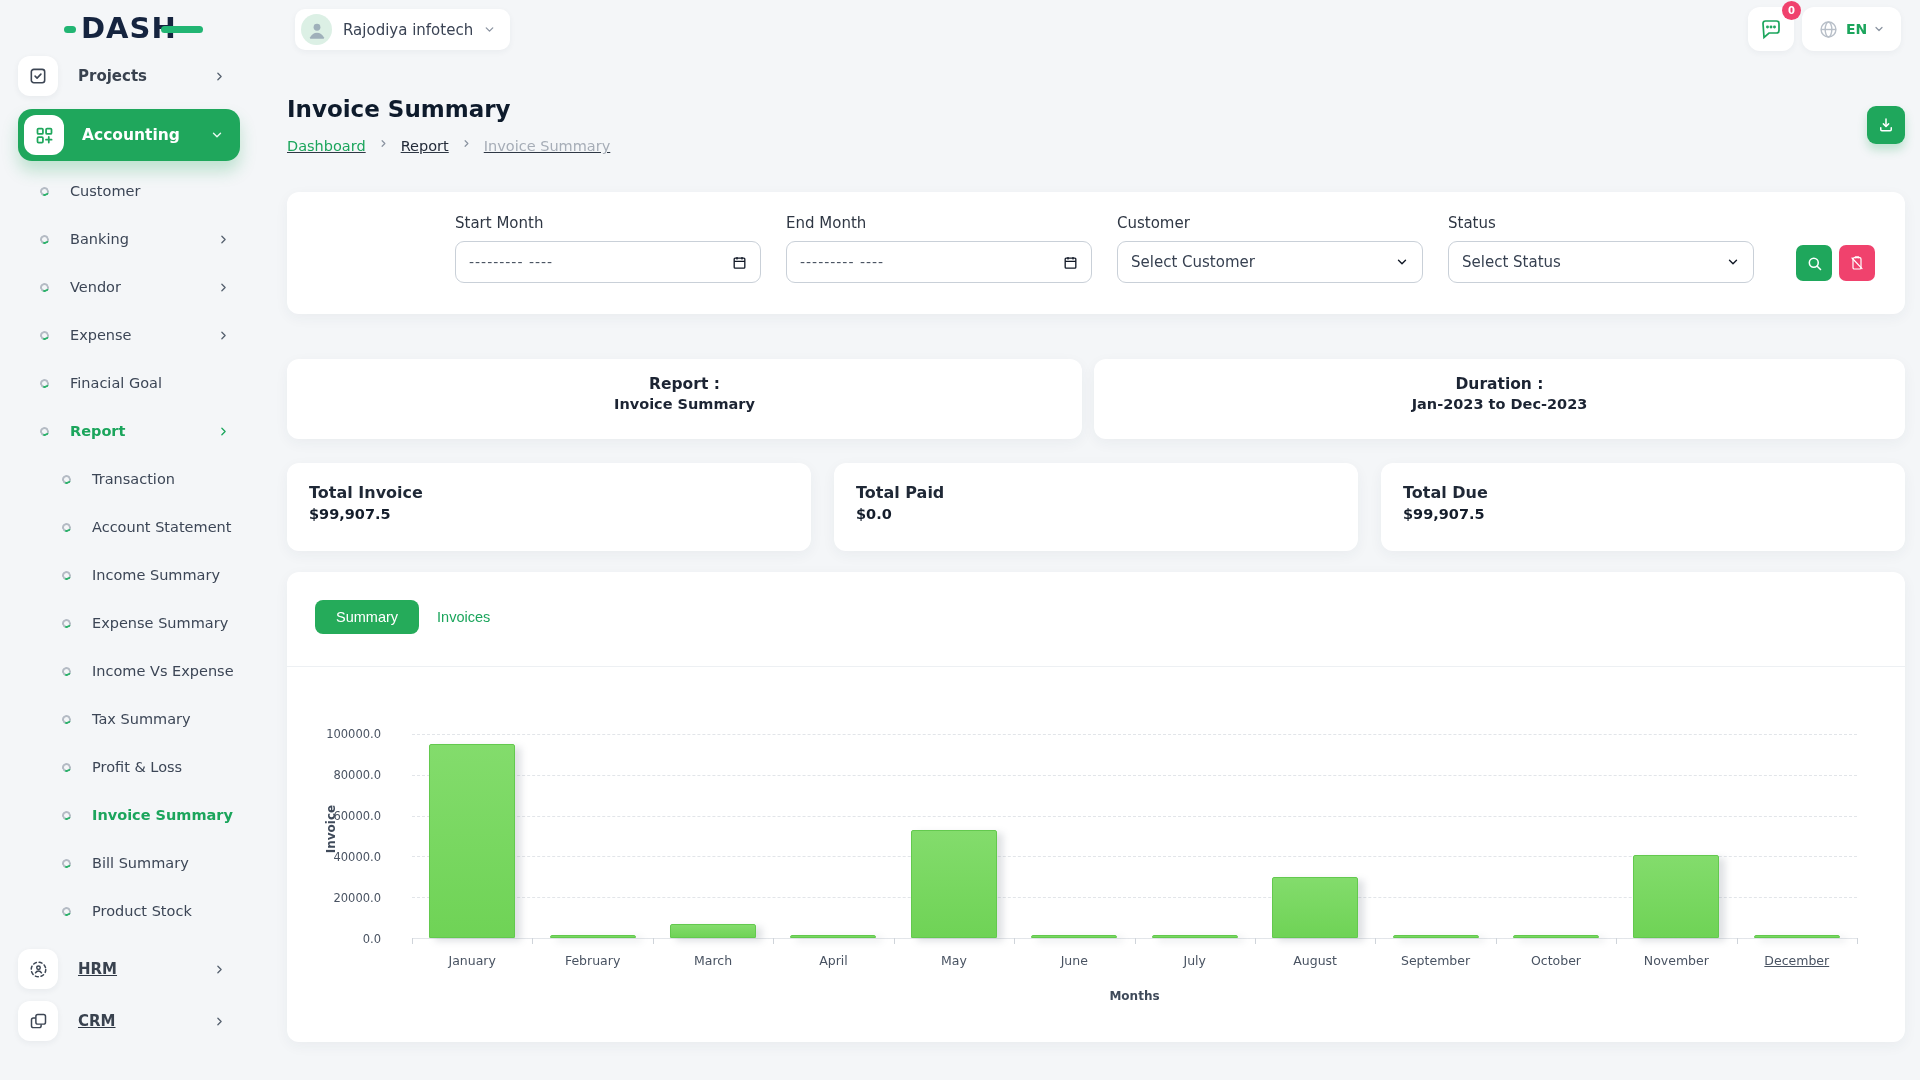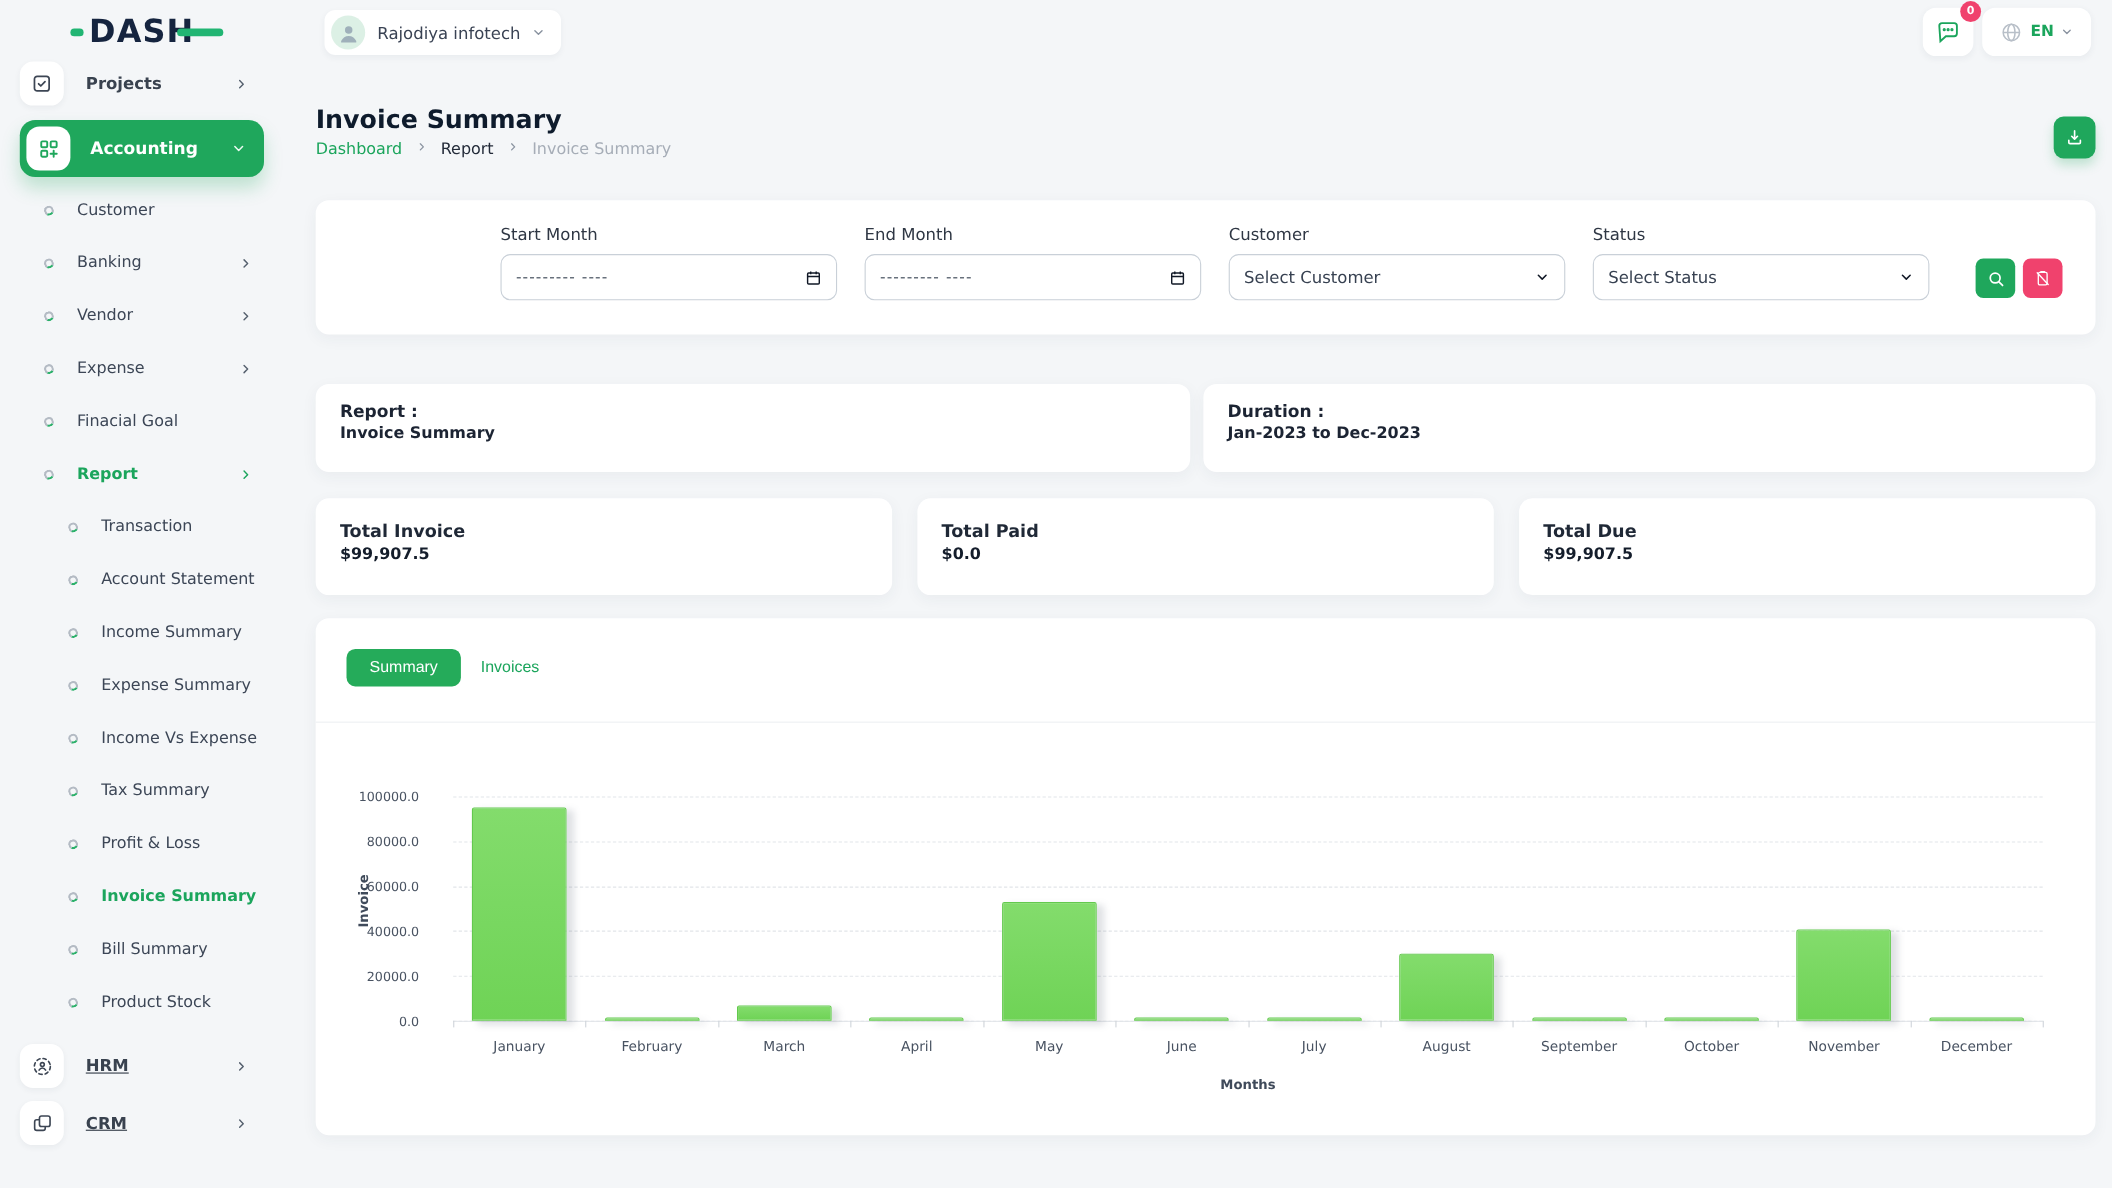--- a/index.html
+++ b/index.html
@@ -46,21 +46,21 @@
   .side-label { font-size:14.5px; font-weight:500; color:#3c4656; margin-left:21px; }
   .side-item.active .side-label { color:#1ba55c; font-weight:700; }
   .side-item .chev { margin-left:auto; margin-right:10px; color:#55606e; display:flex; }
   .side-item.active .chev { color:#1ba55c; }
   .side-bottom { margin-top:8px; }
   .side-bottom .side-top-item { height:52px;text-decoration:underline; }
   
   .main { position:absolute; left:287px; top:80px; width:1618px; }
   .main-header { display:flex; align-items:flex-start; justify-content:space-between; padding-top:16px; margin-bottom:38px; }
   .page-title { font-size:23px; font-weight:700; color:#0e1b2c; }
-  .breadcrumb { display:flex; align-items:flex-start; margin-top:6px; font-size:14.5px; }
+  .breadcrumb { display:flex; align-items:flex-start; margin-top:16px; font-size:14.5px;text-decoration:underline; }
   .crumb-0 { color:#1ba55c; cursor:pointer; }
   .crumb-1 { color:#232b39; cursor:pointer; }
   .crumb-2 { color:#a6adb7; }
   .crumb-sep { color:#8a93a0; margin:0 12px; display:flex; }
   .download-btn { width:38px; height:38px; border-radius:9px; background:#1fa75c; border:none; display:flex;
     align-items:center; justify-content:center; margin-top:10px; cursor:pointer; box-shadow:0 6px 10px rgba(31,167,92,.25); }
   .card { background:#fff; border-radius:12px; box-shadow:0 4px 14px rgba(46,56,77,.05); }
   
   .filter-card { height:122px; display:flex; align-items:flex-start; padding:22px 30px 0 30px; margin-bottom:45px; }
   .filter-spacer { width:138px; flex:0 0 auto; }
@@ -69,21 +69,21 @@
   .input-box { height:42px; border:1px solid #c9d0d8; border-radius:9px; display:flex; align-items:center;
     padding:0 13px; font-size:15px; color:#374151; cursor:text; background:#fff; }
   .input-box .ph { color:#4b5563; letter-spacing:1px; font-size:14px; }
   .input-box .right-ic { margin-left:auto; display:flex; color:#111826; }
   .select-box { cursor:pointer; }
   .filter-btns { margin-left:auto; display:flex; align-items:flex-end; padding-bottom:0; margin-top:31px; gap:7px; }
   .sq-btn { width:36px; height:36px; border:none; border-radius:7px; display:flex; align-items:center; justify-content:center; cursor:pointer; }
   .btn-search { background:#1fa75c; }
   .btn-reset { background:#f0426d; }
   
-  .info-row { display:flex; gap:12px; margin-bottom:24px; }
+  .info-row { display:flex; gap:12px; margin-bottom:24px;text-align:center; }
   .info-card { height:80px; padding:16px 22px; }
   .info-card.c0 { width:795px; }
   .info-card.c1 { flex:1; }
   .info-title { font-size:15.5px; font-weight:700; color:#1c2433; }
   .info-value { font-size:14.5px; font-weight:700; color:#1c2433; margin-top:3px; }
   
   .totals-row { display:flex; gap:23px; margin-bottom:21px; }
   .total-card { flex:1; height:88px; padding:20px 22px; }
   .total-label { font-size:16px; font-weight:600; color:#1f2836; }
   .total-value { font-size:14.5px; font-weight:600; color:#141d2b; margin-top:4px; }
@@ -485,18 +485,18 @@
         <div class="xtick" style="left: calc(12.5% - 60px);">February</div>
         <div class="xtick" style="left: calc(20.8333% - 60px);">March</div>
         <div class="xtick" style="left: calc(29.1667% - 60px);">April</div>
         <div class="xtick" style="left: calc(37.5% - 60px);">May</div>
         <div class="xtick" style="left: calc(45.8333% - 60px);">June</div>
         <div class="xtick" style="left: calc(54.1667% - 60px);">July</div>
         <div class="xtick" style="left: calc(62.5% - 60px);">August</div>
         <div class="xtick" style="left: calc(70.8333% - 60px);">September</div>
         <div class="xtick" style="left: calc(79.1667% - 60px);">October</div>
         <div class="xtick" style="left: calc(87.5% - 60px);">November</div>
-        <div class="xtick" style="left: calc(95.8333% - 60px);">December</div>
+        <div class="xtick" style="left: calc(95.8333% - 60px); text-decoration: underline;">December</div>
       </div>
     <div class="x-axis-title">Months</div>
   </div>
 
 </div>
 
 </body></html>

